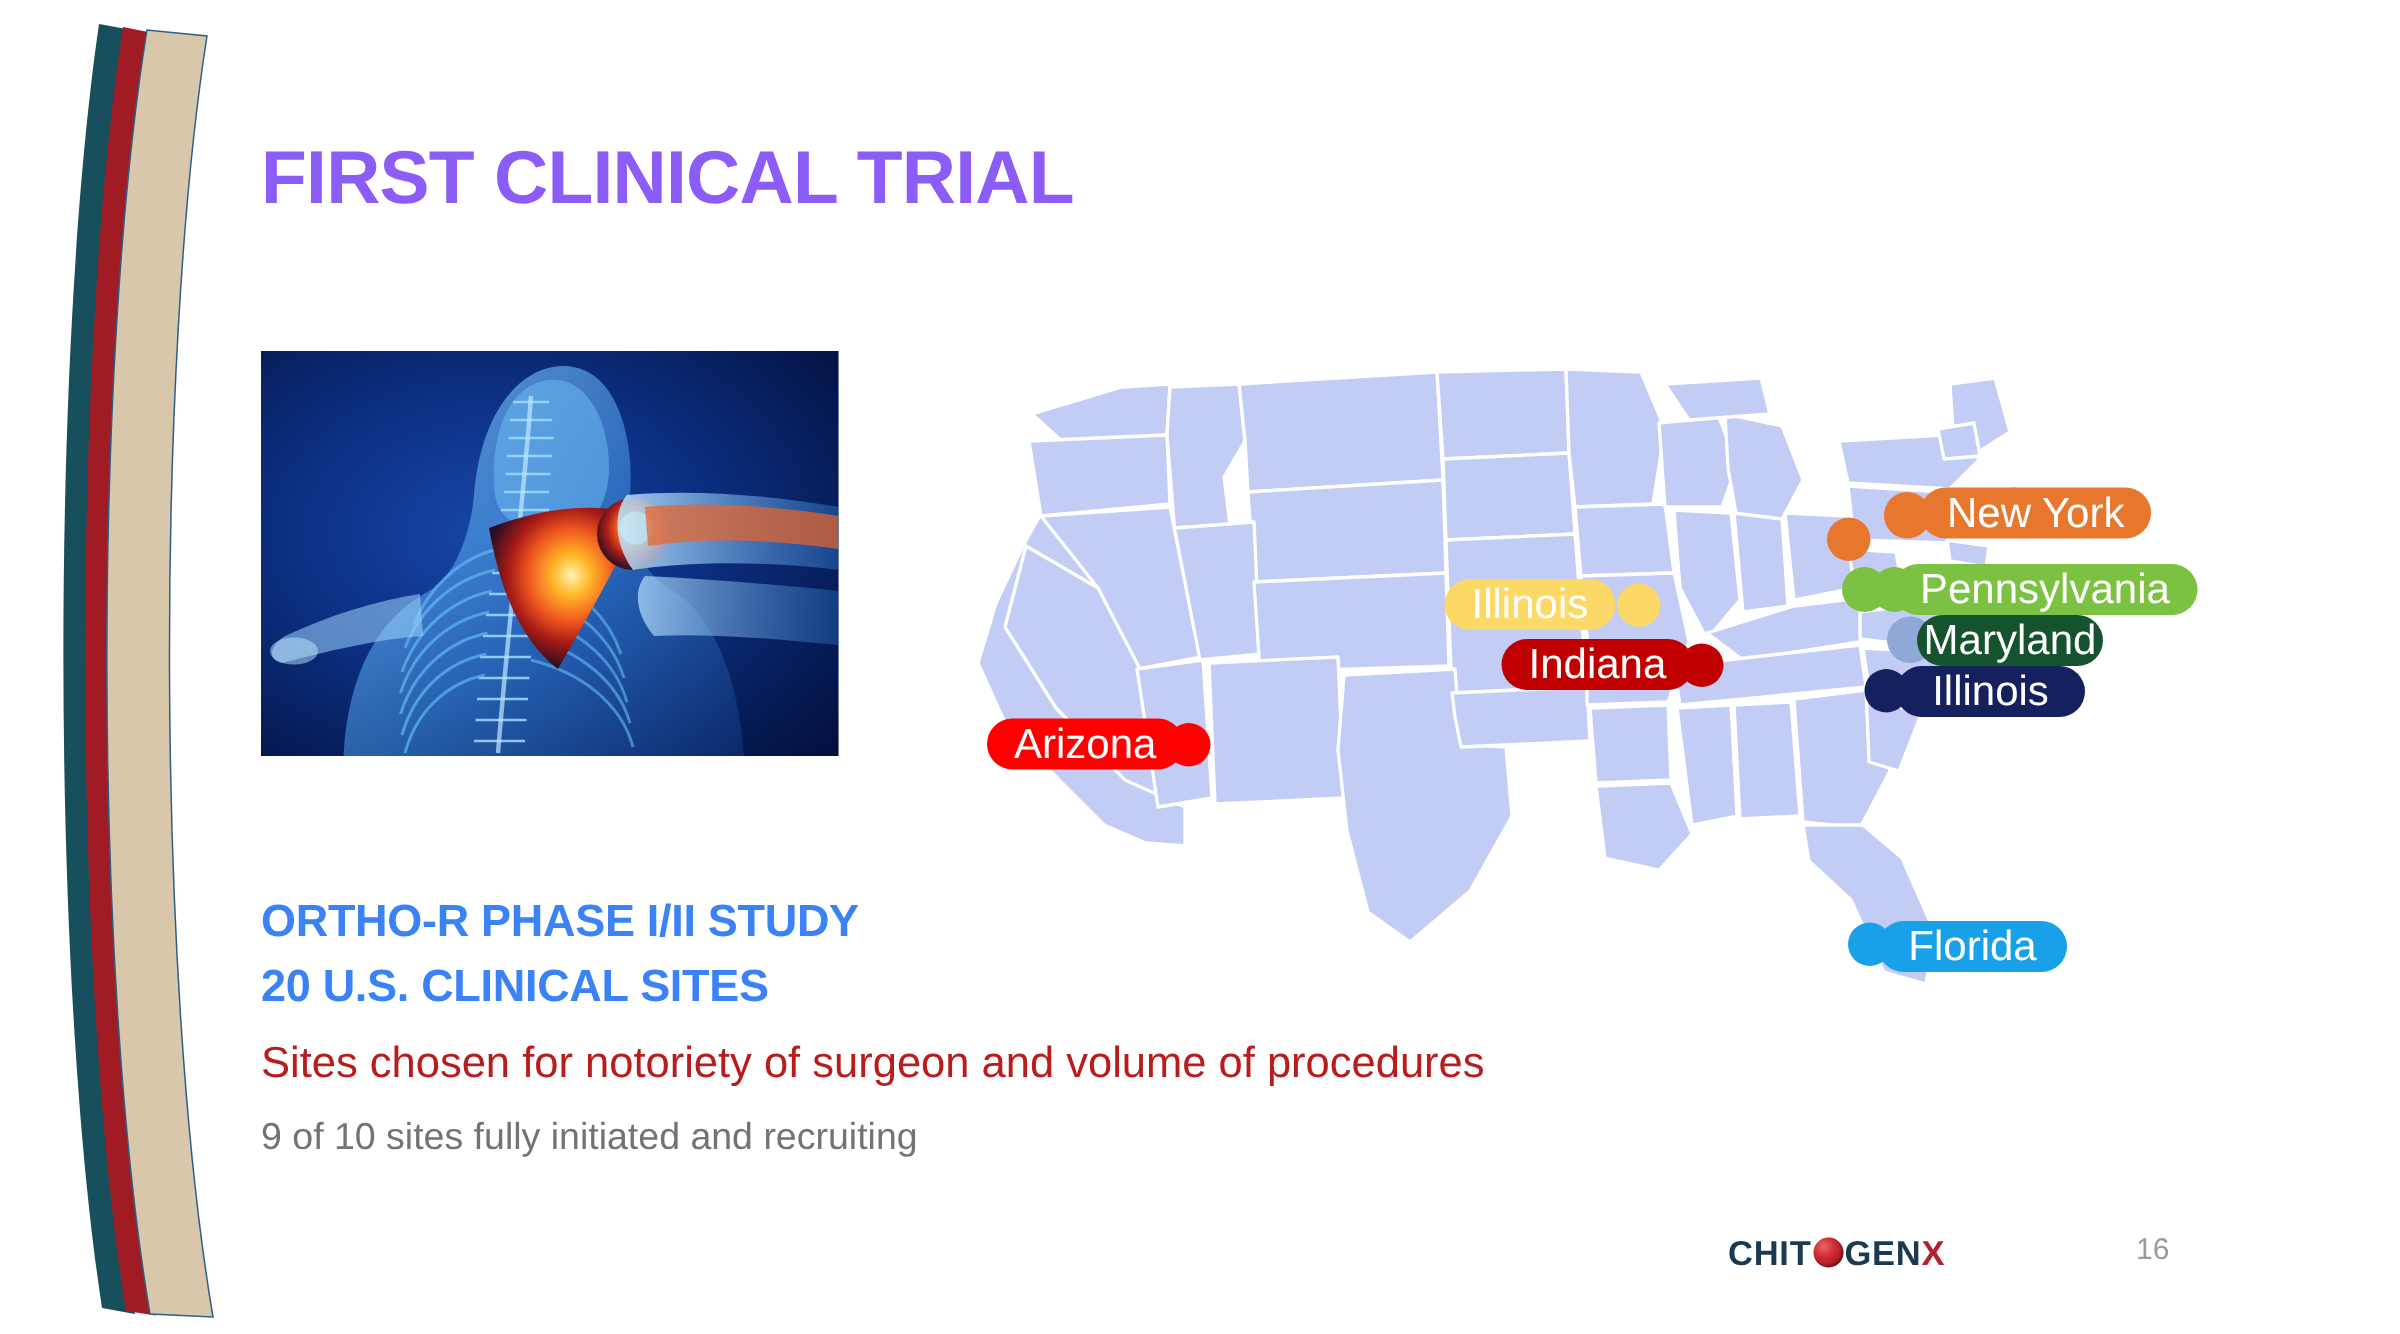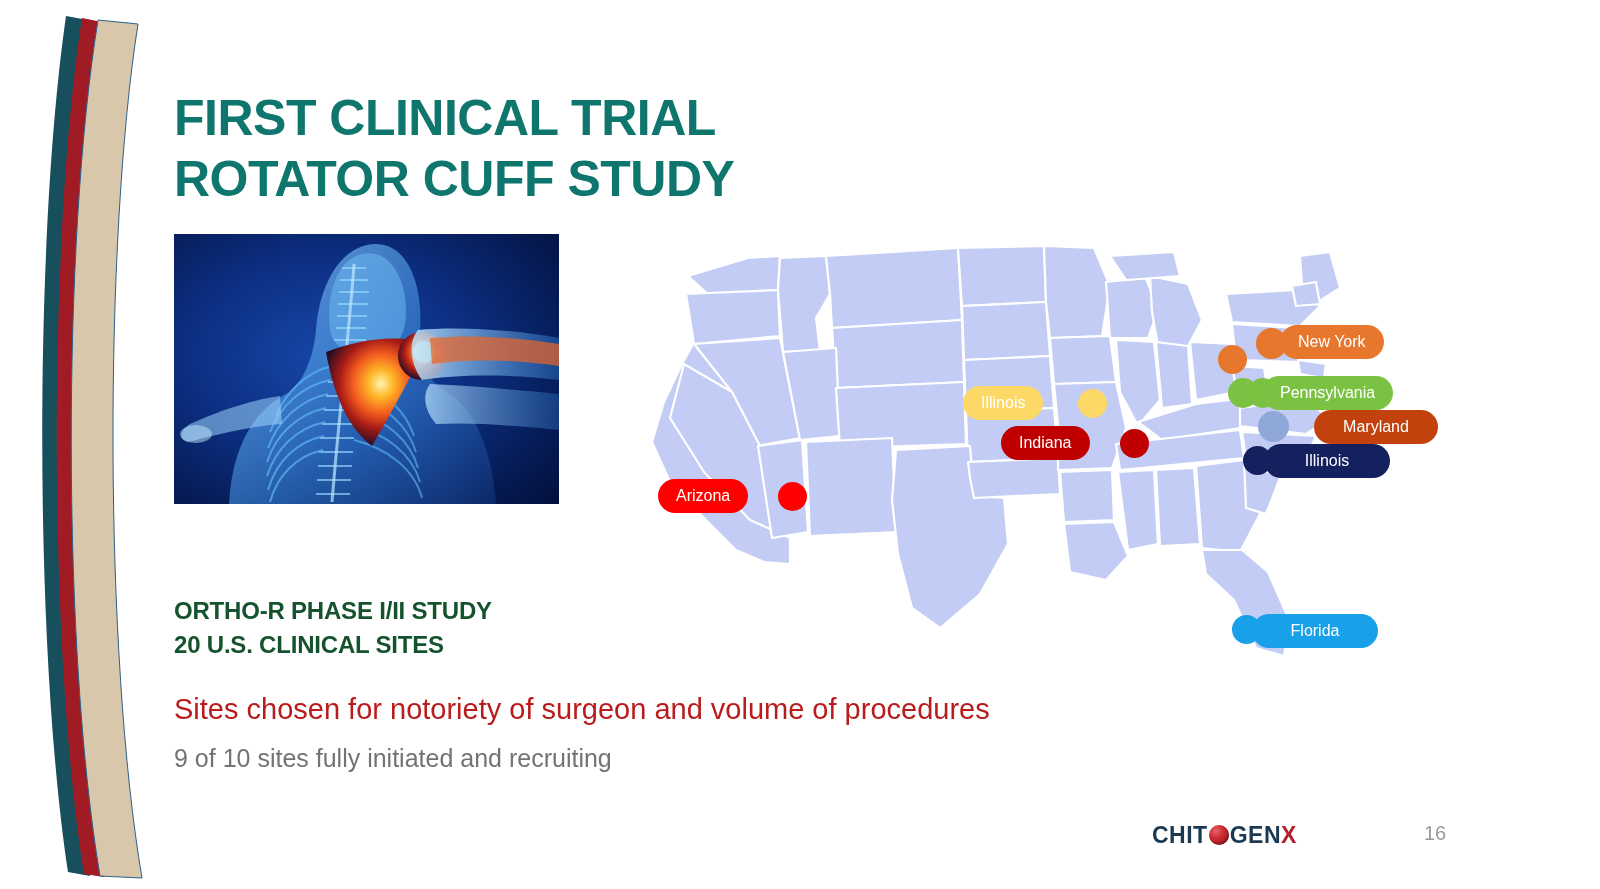--- a/index.html
+++ b/index.html
@@ -28,21 +28,21 @@
     height: 872px;
     pointer-events: none;
   }
 
   
   #title {
     position: absolute;
     left: 174px;
     top: 88px;
     width: 840px;
-    color: #0f766e;
+    color: #8b5cf6;
     font-size: 50px;
     font-weight: bold;
     line-height: 1.22;
     letter-spacing: -0.5px;
   }
   #title .tl { display: block; }
 
   
   #anatomy {
     position: absolute;
@@ -54,22 +54,22 @@
     background: #041a4d;
   }
   #anatomy svg { display: block; }
 
   
   #subhead {
     position: absolute;
     left: 174px;
     top: 594px;
     width: 760px;
-    color: #14532d;
-    font-size: 24px;
+    color: #3b82f6;
+    font-size: 30px;
     font-weight: bold;
     line-height: 1.42;
     letter-spacing: -0.2px;
   }
   #subhead .sl { display: block; }
 
   #redline {
     position: absolute;
     left: 174px;
     top: 692px;
@@ -102,21 +102,21 @@
 
   
   .pill {
     position: absolute;
     display: flex;
     align-items: flex-end;
     height: 34px;
     border-radius: 17px;
     padding: 0 18px;
     color: #ffffff;
-    font-size: 16px;
+    font-size: 28px;
     font-weight: normal;
     white-space: nowrap;
     box-sizing: border-box;
     line-height: 34px;
   }
   .dot {
     position: absolute;
     border-radius: 50%;
   }
 
@@ -161,21 +161,20 @@
   <div id="swoosh">
     <svg width="130" height="872" viewBox="0 0 130 872" xmlns="http://www.w3.org/2000/svg">
       <path d="M36 8 C 4 230, 4 640, 38 864 L 60 868 C 22 642, 22 228, 58 12 Z" fill="#17505c"></path>
       <path d="M52 10 C 18 232, 18 640, 54 866 L 74 869 C 38 644, 38 230, 72 14 Z" fill="#a01b24"></path>
       <path d="M68 12 C 32 234, 32 642, 70 868 L 112 870 C 74 646, 74 232, 108 16 Z" fill="#d9c7ac" stroke="#2c5f8a" stroke-width="1"></path>
     </svg>
   </div>
 
   <div id="title">
     <span class="tl">FIRST CLINICAL TRIAL</span>
-    <span class="tl">ROTATOR CUFF STUDY</span>
   </div>
 
   <div id="anatomy">
     <svg width="385" height="270" viewBox="0 0 385 270" xmlns="http://www.w3.org/2000/svg">
       <defs>
         <radialGradient id="bgGrad" cx="40%" cy="45%" r="80%">
           <stop offset="0%" stop-color="#1747a8"></stop>
           <stop offset="45%" stop-color="#0c2f82"></stop>
           <stop offset="100%" stop-color="#02103c"></stop>
         </radialGradient>
@@ -377,21 +376,21 @@
       <span>New York</span>
     </div>
 
     <div class="dot" style="left:1228px; top:378px; width:30px; height:30px; background:#7cc242;"></div>
     <div class="dot" style="left:1248px; top:378px; width:30px; height:30px; background:#7cc242;"></div>
     <div class="pill" style="left:1262px; top:376px; background:#7cc242;">
       <span>Pennsylvania</span>
     </div>
 
     <div class="dot" style="left:1258px; top:411px; width:31px; height:31px; background:#8fa8d8;"></div>
-    <div class="pill" style="left:1314px; top:410px; background:#c2410c; width:124px; justify-content:center; padding:0;">
+    <div class="pill" style="left:1278px; top:410px; background:#14532d; width:124px; justify-content:center; padding:0;">
       <span>Maryland</span>
     </div>
 
     <div class="dot" style="left:1243px; top:446px; width:29px; height:29px; background:#15205e;"></div>
     <div class="pill" style="left:1264px; top:444px; background:#15205e; width:126px; justify-content:center; padding:0;">
       <span>Illinois</span>
     </div>
 
     <div class="dot" style="left:1232px; top:615px; width:29px; height:29px; background:#18a0e8;"></div>
     <div class="pill" style="left:1252px; top:614px; background:#18a0e8; width:126px; justify-content:center; padding:0;">

